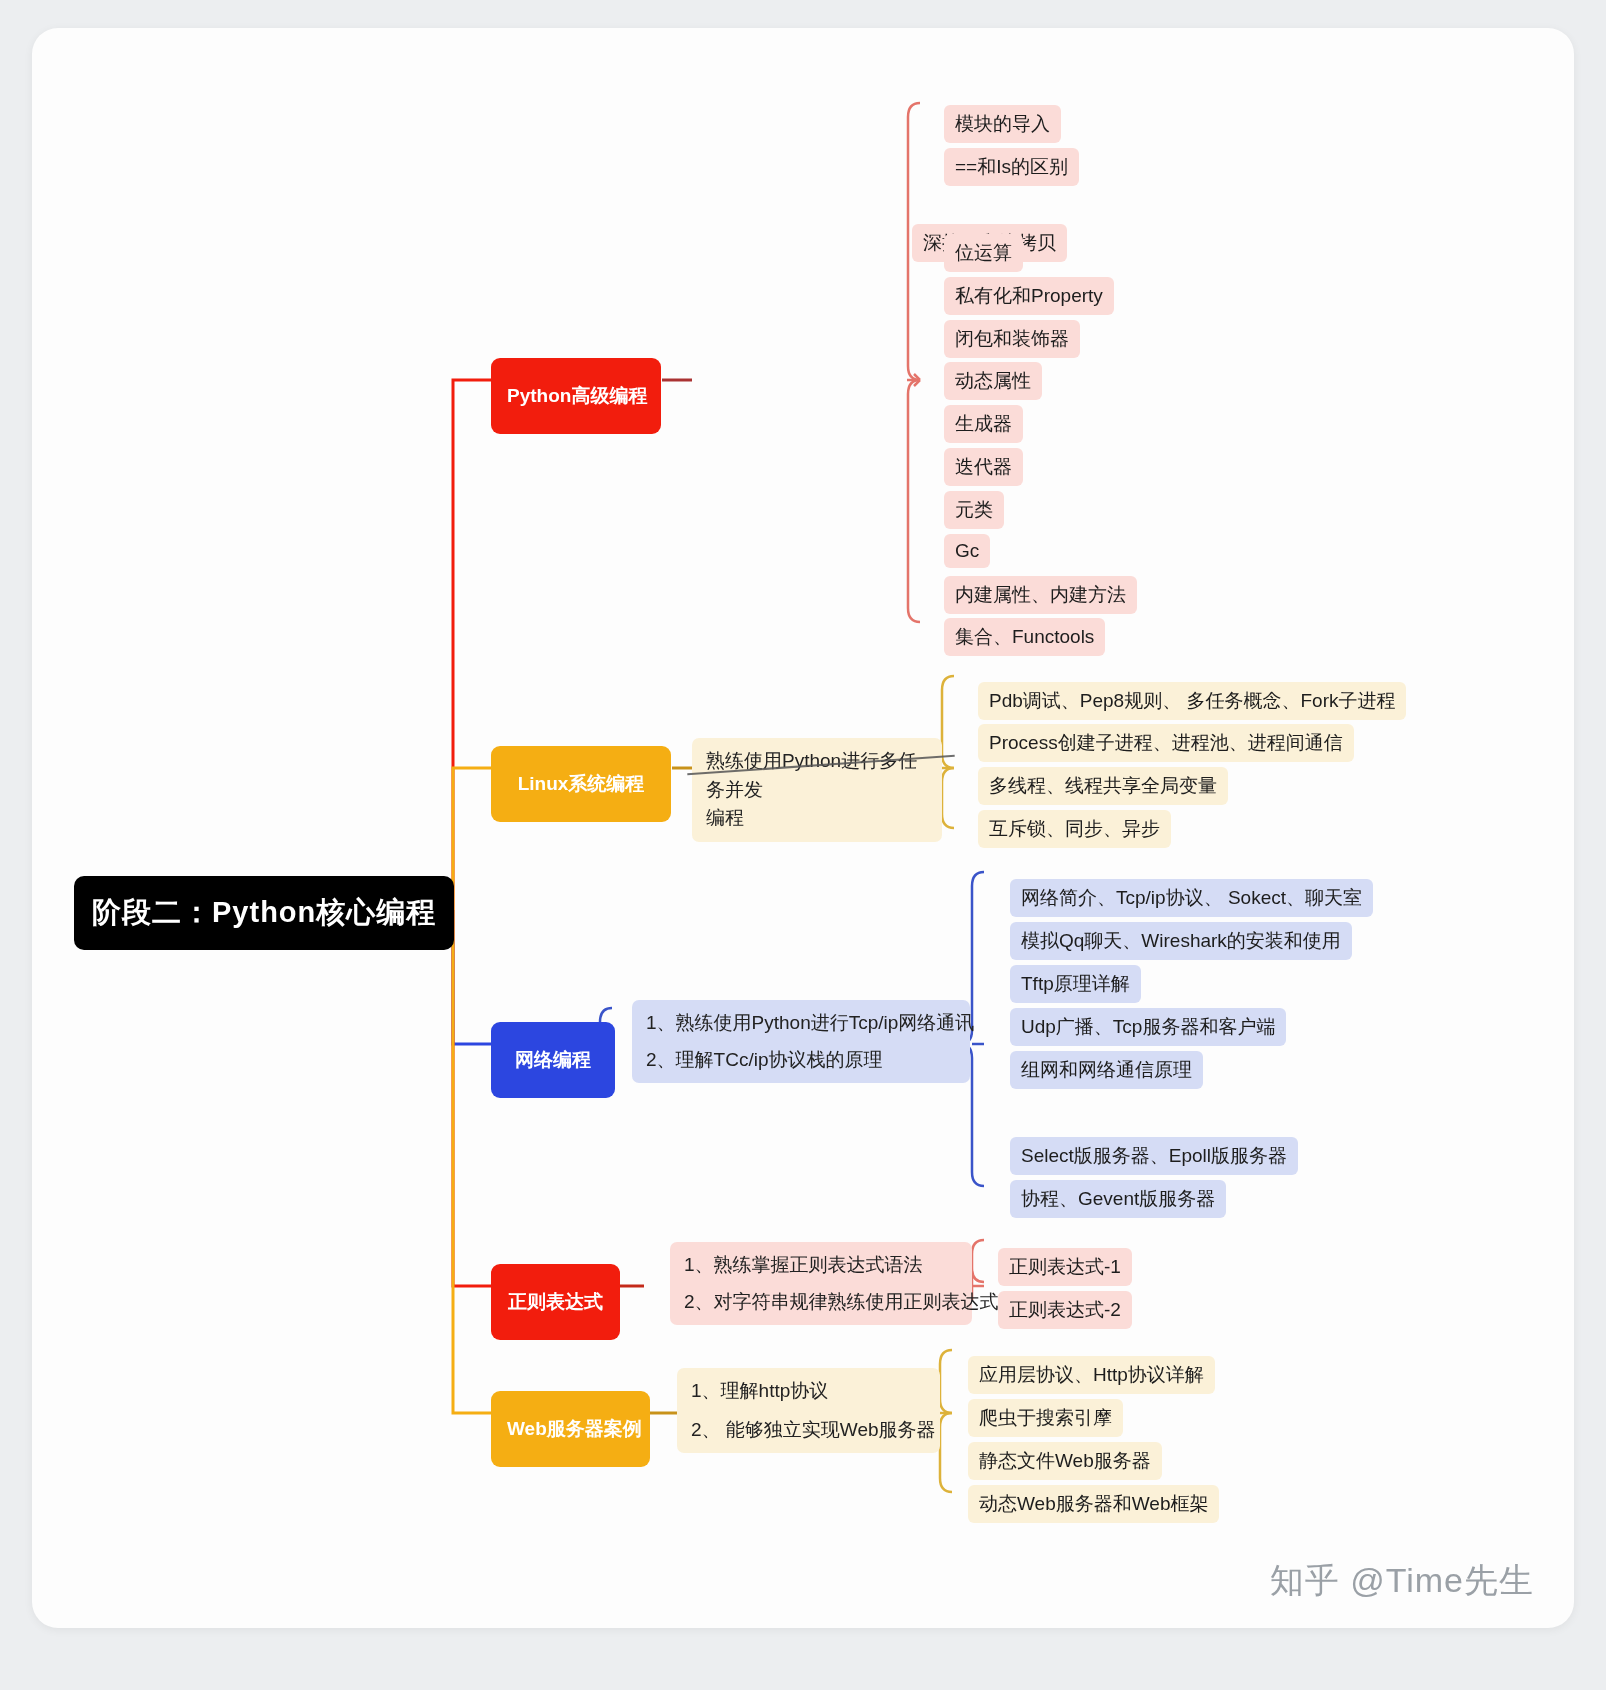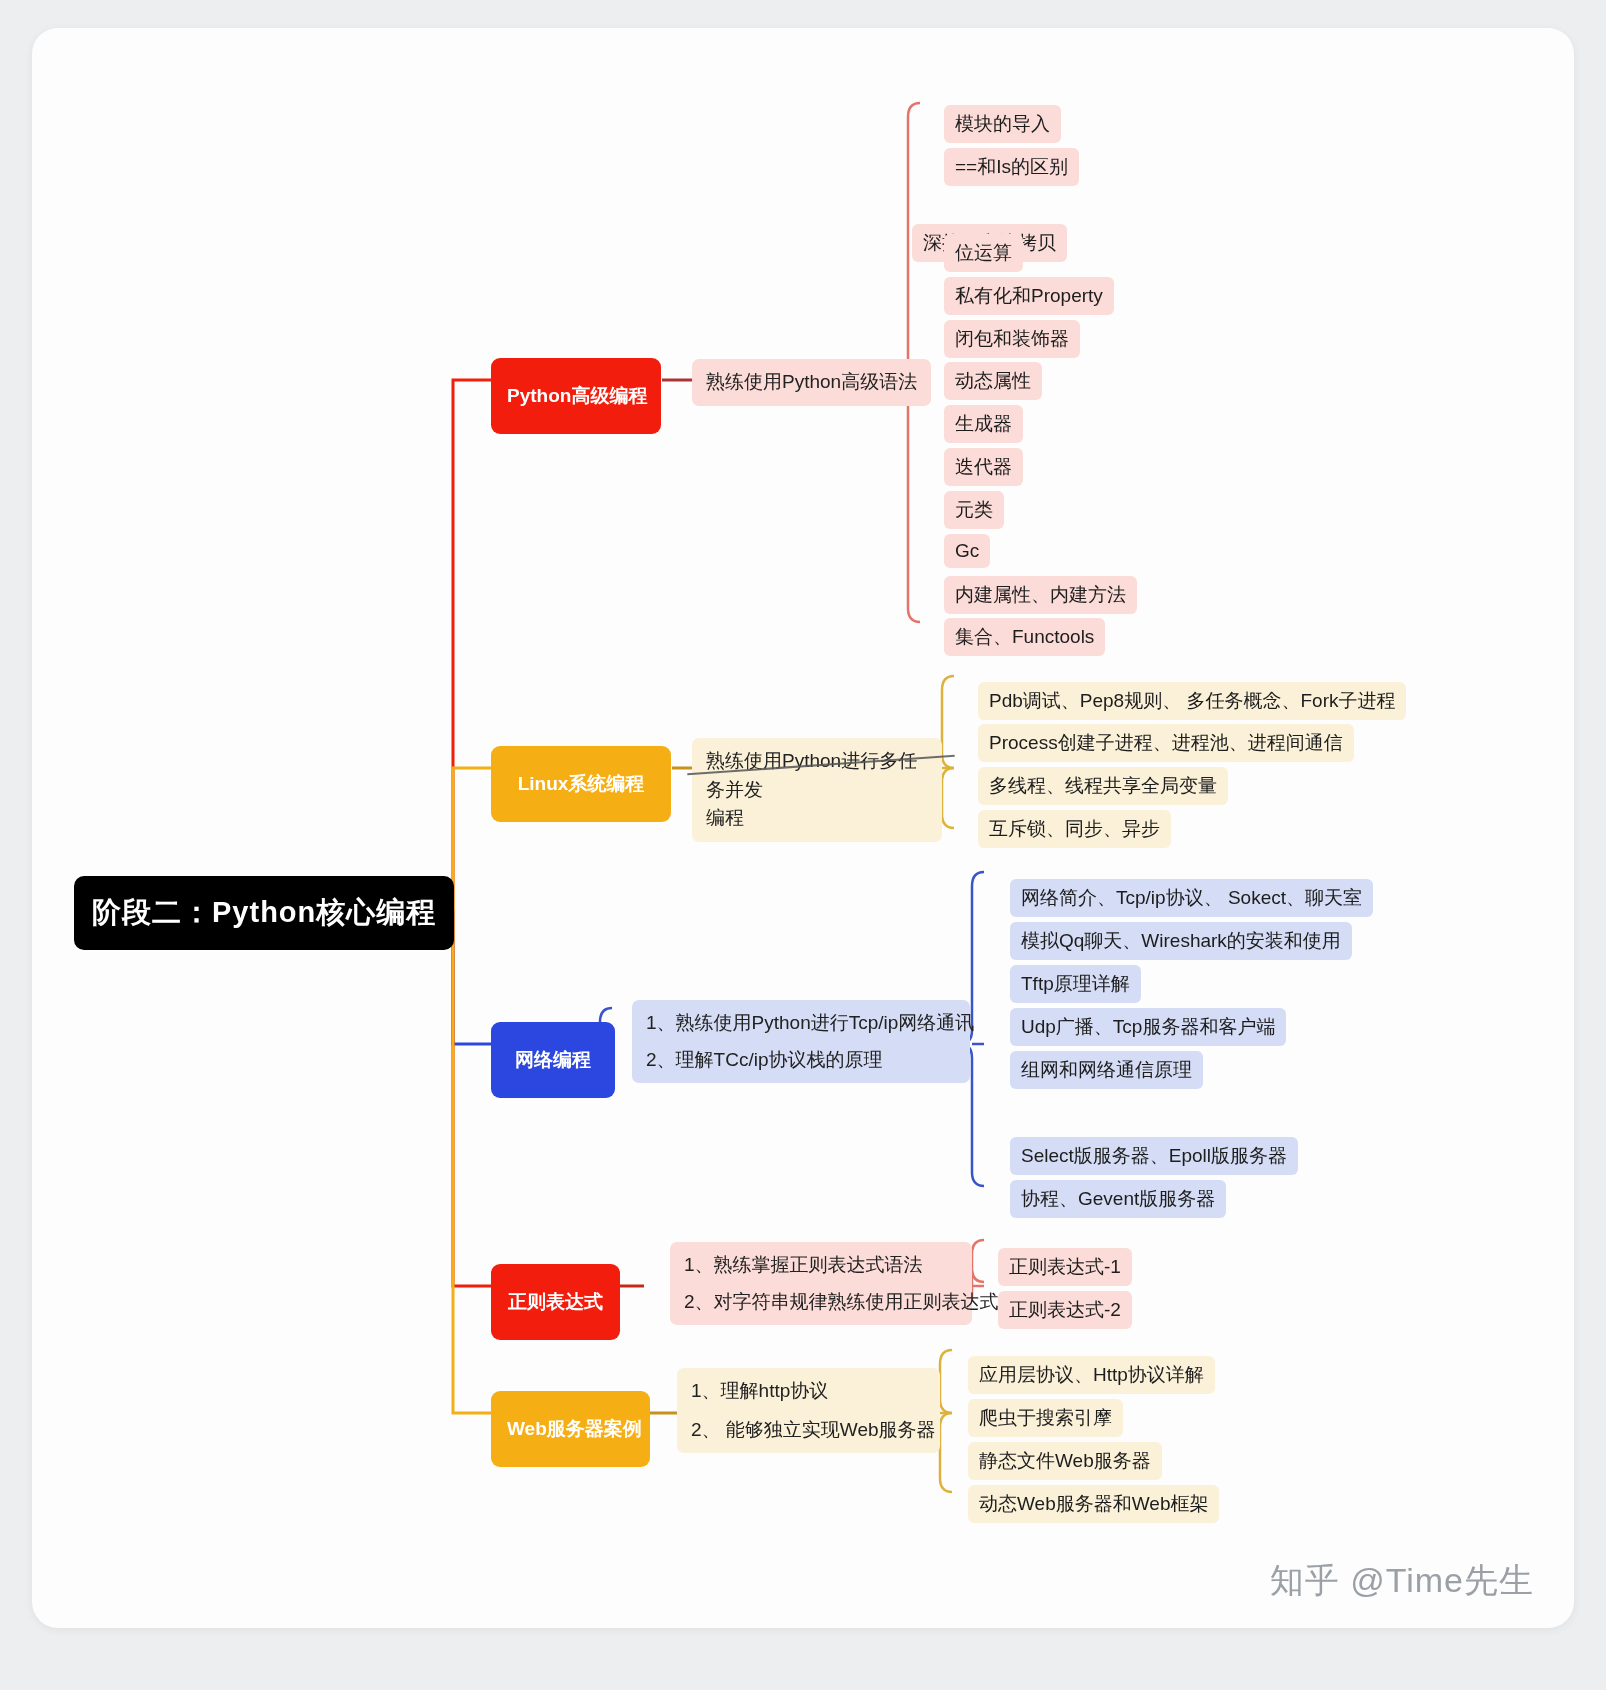--- a/index.html
+++ b/index.html
@@ -111,23 +111,20 @@
     <path d="M920 1322 q-12 0 -12 14 V1371 q0 14 12 14 q-12 0 -12 14 V1450 q0 14 12 14" stroke="#ddb23a" stroke-width="2.5" fill="none"></path>
   </svg>
 
   <div class="node" id="root-node">
     <span>阶段二：Python核心编程</span>
   </div>
 
   <div class="node l1 red" style="left:459px;top:330px;width:170px;">
     <span>Python高级编程</span>
   </div>
-  <div class="node l2 redbg" style="left:660px;top:331px;">
-    <span class="ln">熟练使用Python高级语法</span>
-  </div>
 
   <div class="node leaf redbg" style="left:912px;top:77px;">模块的导入</div>
   <div class="node leaf redbg" style="left:912px;top:120px;">==和Is的区别</div>
   <div class="node leaf redbg" style="left:880px;top:163px;margin-top:33px;">深拷贝和浅拷贝</div>
   <div class="node leaf redbg" style="left:912px;top:206px;">位运算</div>
   <div class="node leaf redbg" style="left:912px;top:249px;">私有化和Property</div>
   <div class="node leaf redbg" style="left:912px;top:292px;">闭包和装饰器</div>
   <div class="node leaf redbg" style="left:912px;top:334px;">动态属性</div>
   <div class="node leaf redbg" style="left:912px;top:377px;">生成器</div>
   <div class="node leaf redbg" style="left:912px;top:420px;">迭代器</div>

